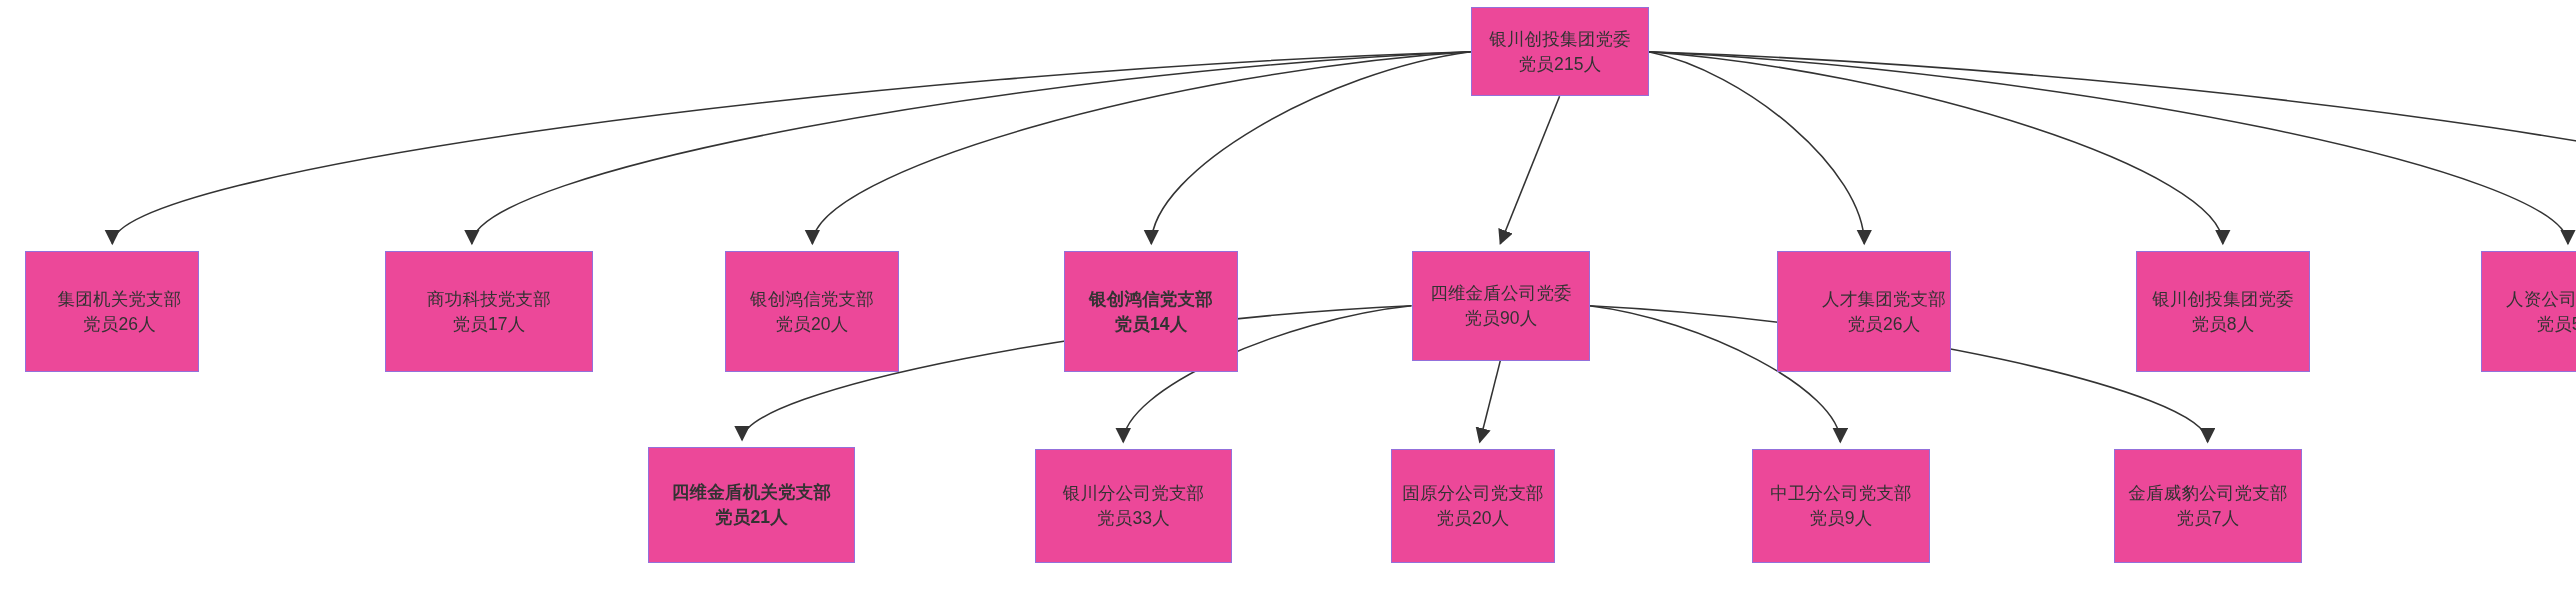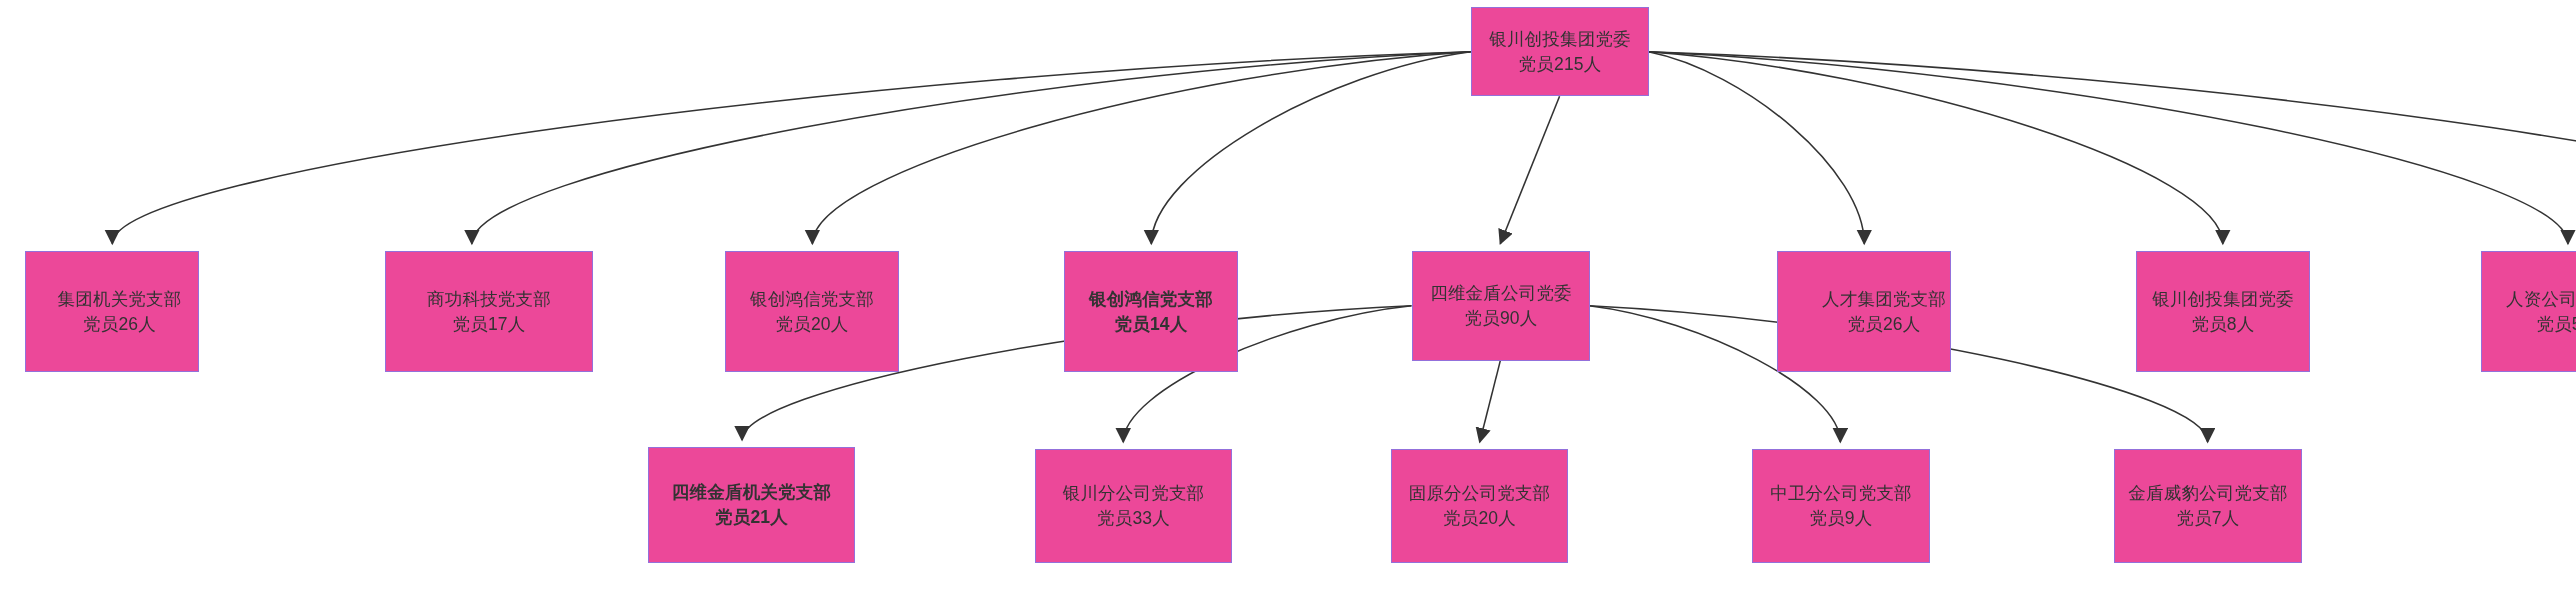--- a/index.html
+++ b/index.html
@@ -95,21 +95,21 @@
         <span class="l2">党员5人</span>
       </div>
       <div class="node" style="left: 648px; top: 447px; width: 207px; height: 116px; font-weight: bold;">
         <span class="l1">四维金盾机关党支部</span>
         <span class="l2">党员21人</span>
       </div>
       <div class="node" style="left: 1035px; top: 449px; width: 197px; height: 114px;">
         <span class="l1">银川分公司党支部</span>
         <span class="l2">党员33人</span>
       </div>
-      <div class="node" style="left: 1391px; top: 449px; width: 177px; height: 114px;">
+      <div class="node" style="left: 1391px; top: 449px; width: 164px; height: 114px;">
         <span class="l1">固原分公司党支部</span>
         <span class="l2">党员20人</span>
       </div>
       <div class="node" style="left: 1752px; top: 449px; width: 178px; height: 114px;">
         <span class="l1">中卫分公司党支部</span>
         <span class="l2">党员9人</span>
       </div>
       <div class="node" style="left: 2114px; top: 449px; width: 188px; height: 114px;">
         <span class="l1">金盾威豹公司党支部</span>
         <span class="l2">党员7人</span>

